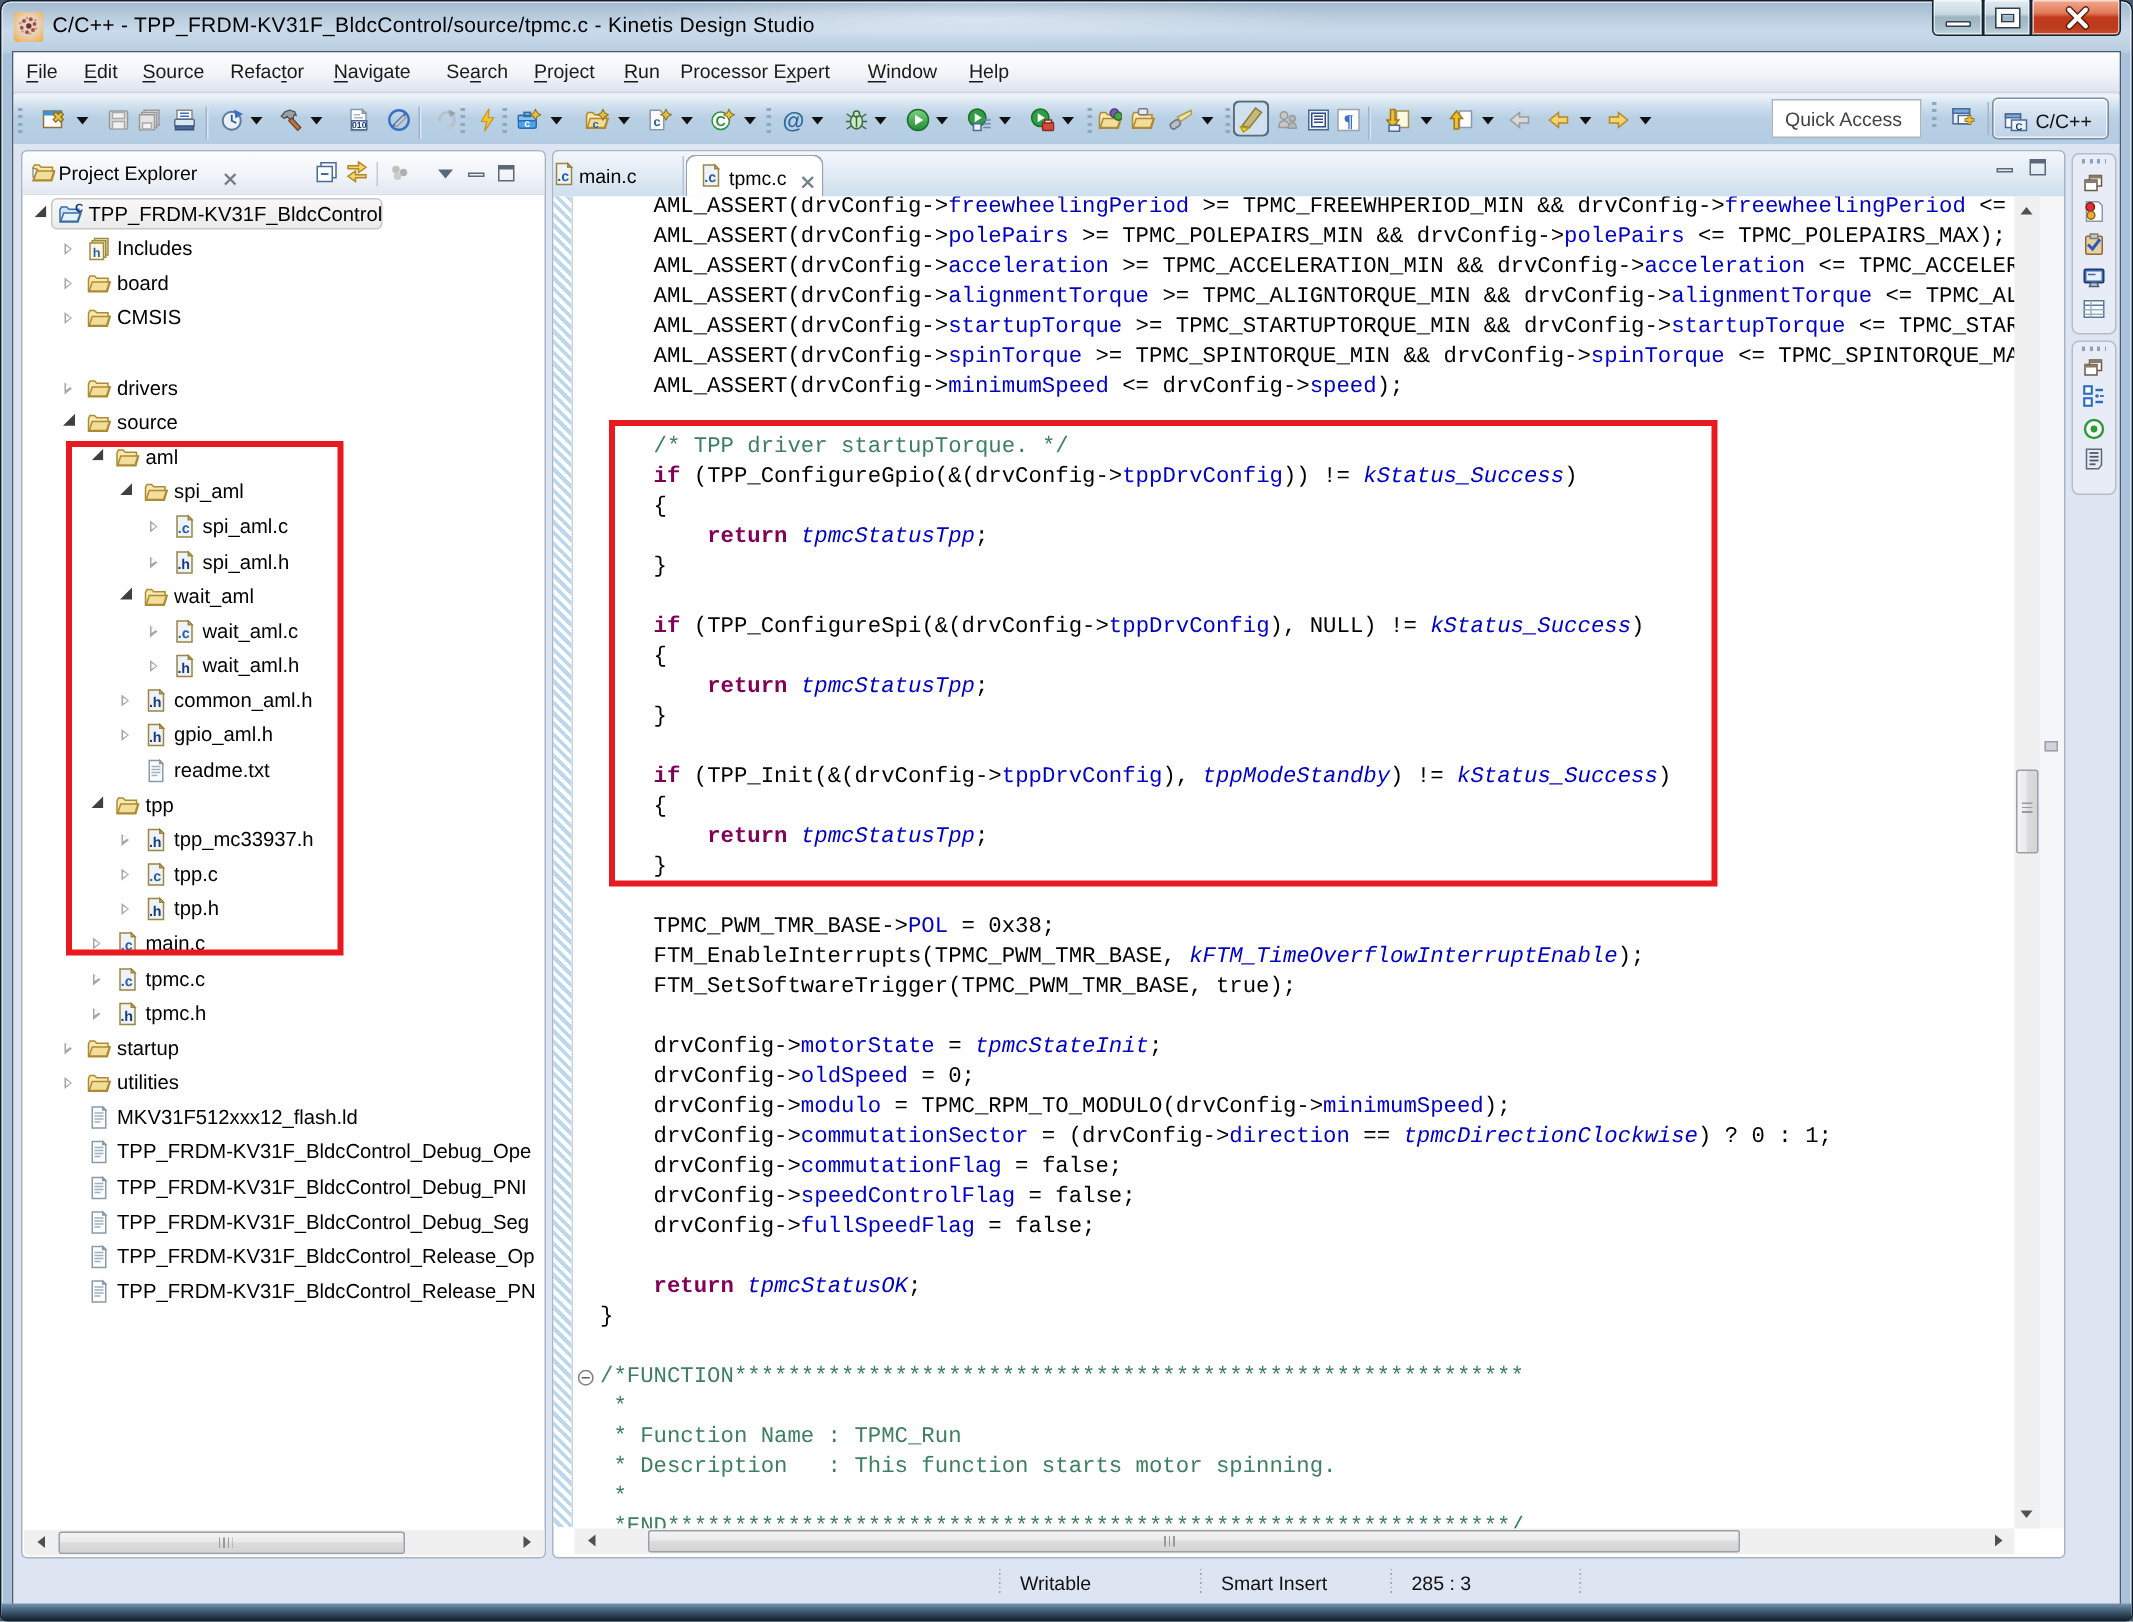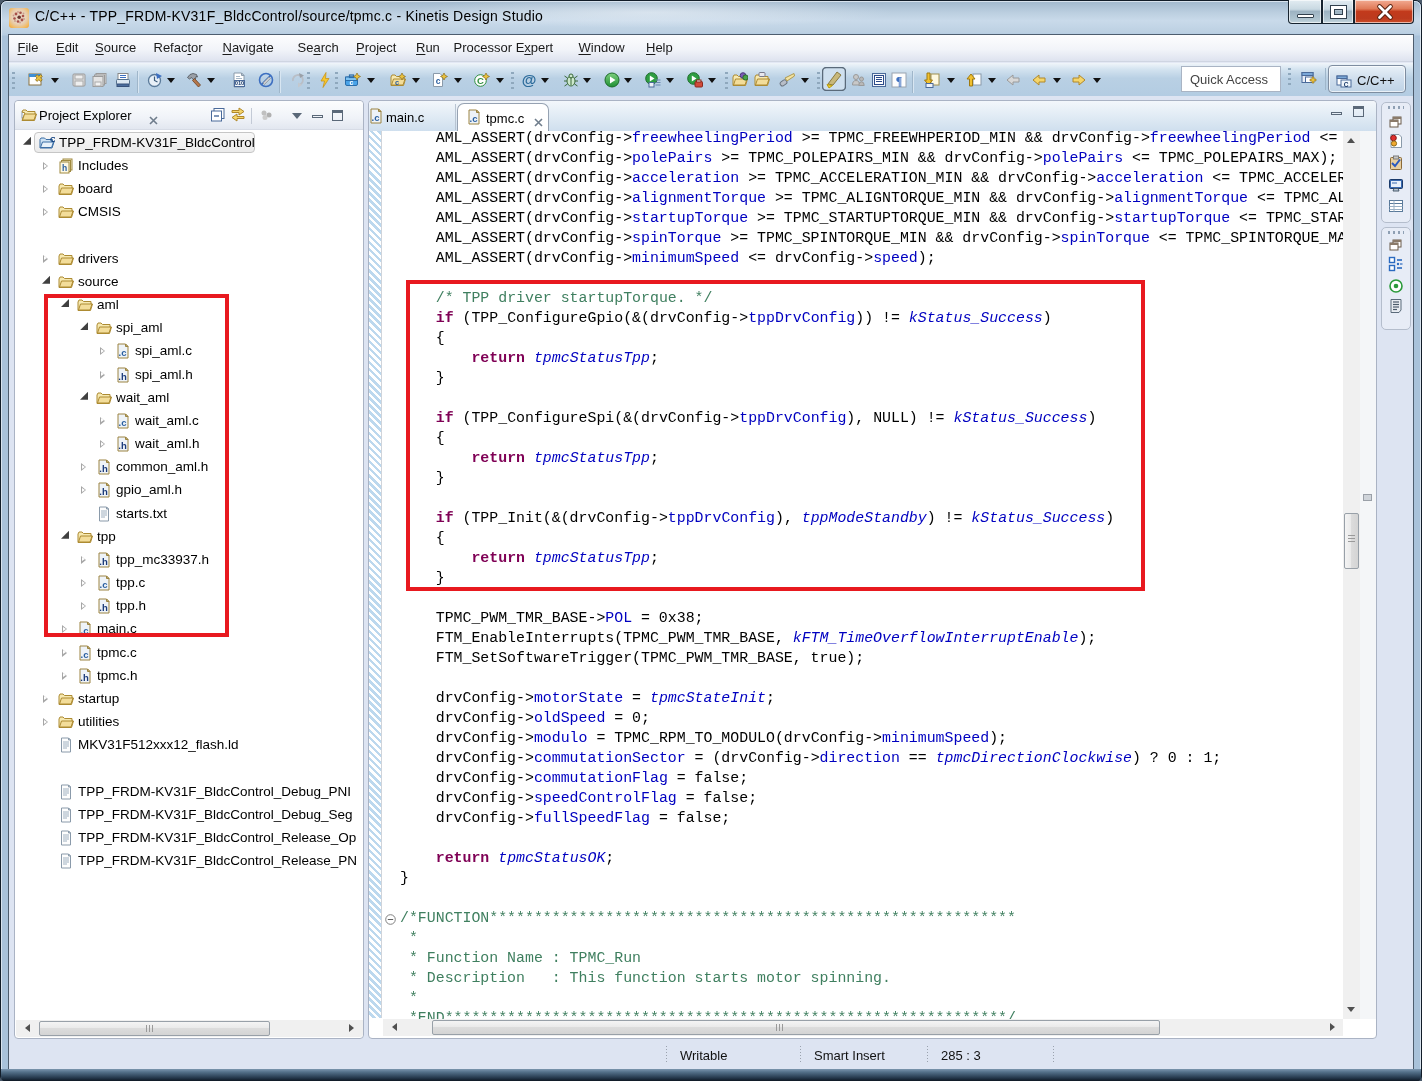--- a/index.html
+++ b/index.html
@@ -532,21 +532,21 @@
 <div class="icon16" style="left:81px"><svg style="" width="16" height="16" viewBox="0 0 16 16">
             <path d="M3.5 1 L10.5 1 L12.5 3 L12.5 15 L3.5 15 Z" fill="#fdfdfd" stroke="#8a9aaa" stroke-width="1"></path>
             <path d="M10.5 1 L10.5 3 L12.5 3 Z" fill="#d8e2ea" stroke="#8a9aaa" stroke-width="1"></path>
             <g stroke="#9fb0c0" stroke-width="1">
               <line x1="5" y1="5" x2="11" y2="5"></line>
               <line x1="5" y1="7" x2="11" y2="7"></line>
               <line x1="5" y1="9" x2="11" y2="9"></line>
               <line x1="5" y1="11" x2="9" y2="11"></line>
             </g>
           </svg></div>
-<div class="lbl" style="left:101px">starts.txt</div>
+<div class="lbl" style="left:101px">readme.txt</div>
 </div>
 <div class="treerow" style="top:394.7px">
 <div class="arrowE" style="left:46px"></div>
 <div class="icon16" style="left:62px"><svg style="" width="16" height="16" viewBox="0 0 16 16">
             <path d="M1 5 L1 13.5 L13.5 13.5 L15.5 7 L14 7 L14 4.5 L6.5 4.5 L5 3 L2 3 L1 5 Z" fill="#f7e9b0" stroke="#ad8b33" stroke-width="1"></path>
             <path d="M1.5 13 L3.5 7 L15 7 L13 13 Z" fill="#f3dd9a" stroke="#ad8b33" stroke-width="1"></path>
           </svg></div>
 <div class="lbl" style="left:82px">tpp</div>
 </div>
 <div class="treerow" style="top:417.9px">
@@ -624,20 +624,33 @@
             <path d="M3.5 1 L10.5 1 L12.5 3 L12.5 15 L3.5 15 Z" fill="#fdfdfd" stroke="#8a9aaa" stroke-width="1"></path>
             <path d="M10.5 1 L10.5 3 L12.5 3 Z" fill="#d8e2ea" stroke="#8a9aaa" stroke-width="1"></path>
             <g stroke="#9fb0c0" stroke-width="1">
               <line x1="5" y1="5" x2="11" y2="5"></line>
               <line x1="5" y1="7" x2="11" y2="7"></line>
               <line x1="5" y1="9" x2="11" y2="9"></line>
               <line x1="5" y1="11" x2="9" y2="11"></line>
             </g>
           </svg></div>
 <div class="lbl" style="left:63px">MKV31F512xxx12_flash.ld</div>
+</div>
+<div class="treerow" style="top:626.4px">
+<div class="icon16" style="left:43px"><svg style="" width="16" height="16" viewBox="0 0 16 16">
+            <path d="M3.5 1 L10.5 1 L12.5 3 L12.5 15 L3.5 15 Z" fill="#fdfdfd" stroke="#8a9aaa" stroke-width="1"></path>
+            <path d="M10.5 1 L10.5 3 L12.5 3 Z" fill="#d8e2ea" stroke="#8a9aaa" stroke-width="1"></path>
+            <g stroke="#9fb0c0" stroke-width="1">
+              <line x1="5" y1="5" x2="11" y2="5"></line>
+              <line x1="5" y1="7" x2="11" y2="7"></line>
+              <line x1="5" y1="9" x2="11" y2="9"></line>
+              <line x1="5" y1="11" x2="9" y2="11"></line>
+            </g>
+          </svg></div>
+<div class="lbl" style="left:63px">TPP_FRDM-KV31F_BldcControl_Debug_Ope</div>
 </div>
 <div class="treerow" style="top:649.6px">
 <div class="icon16" style="left:43px"><svg style="" width="16" height="16" viewBox="0 0 16 16">
             <path d="M3.5 1 L10.5 1 L12.5 3 L12.5 15 L3.5 15 Z" fill="#fdfdfd" stroke="#8a9aaa" stroke-width="1"></path>
             <path d="M10.5 1 L10.5 3 L12.5 3 Z" fill="#d8e2ea" stroke="#8a9aaa" stroke-width="1"></path>
             <g stroke="#9fb0c0" stroke-width="1">
               <line x1="5" y1="5" x2="11" y2="5"></line>
               <line x1="5" y1="7" x2="11" y2="7"></line>
               <line x1="5" y1="9" x2="11" y2="9"></line>
               <line x1="5" y1="11" x2="9" y2="11"></line>

